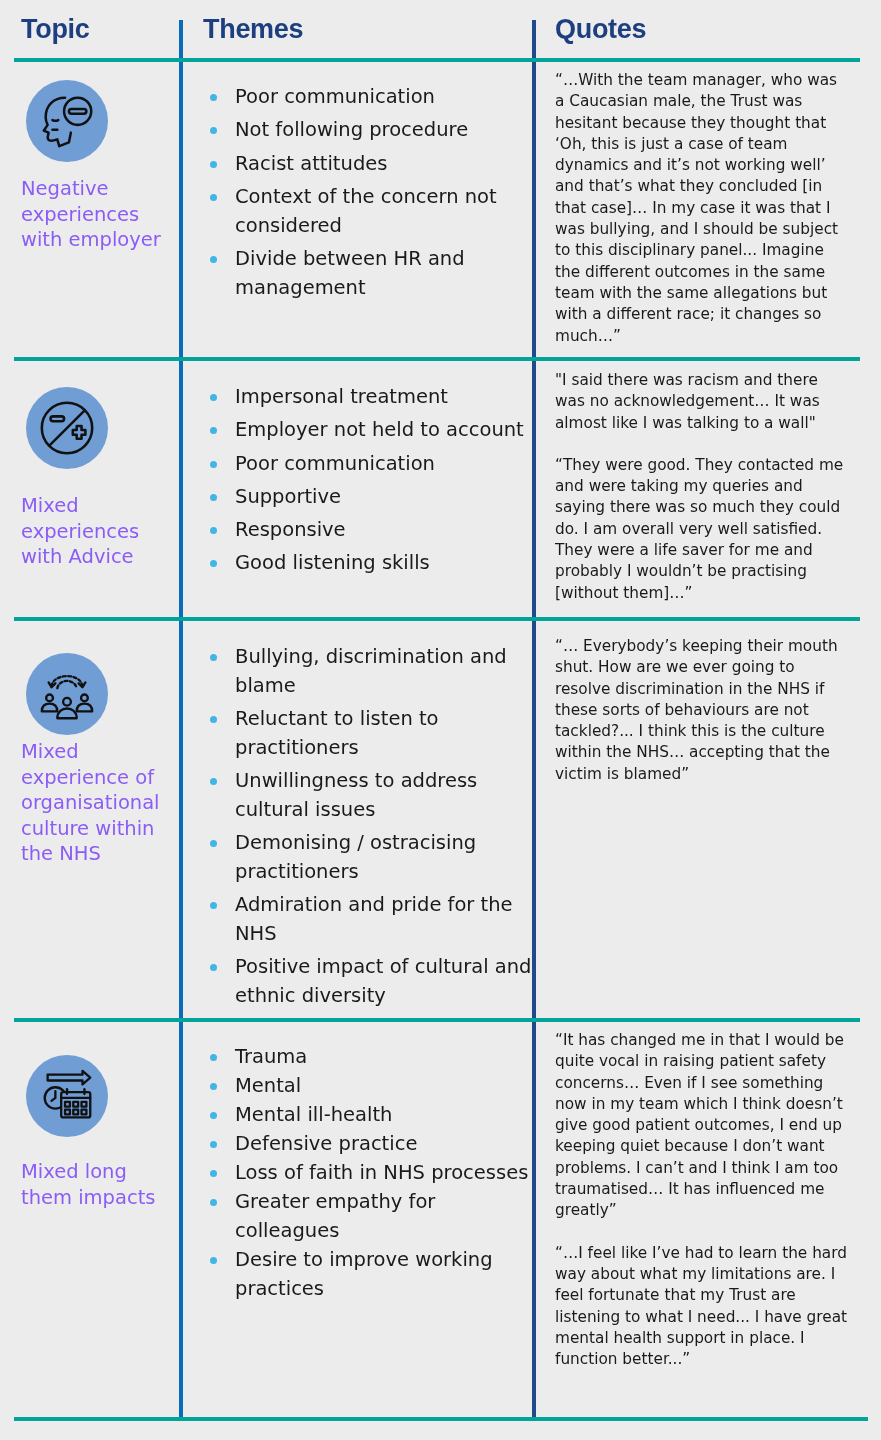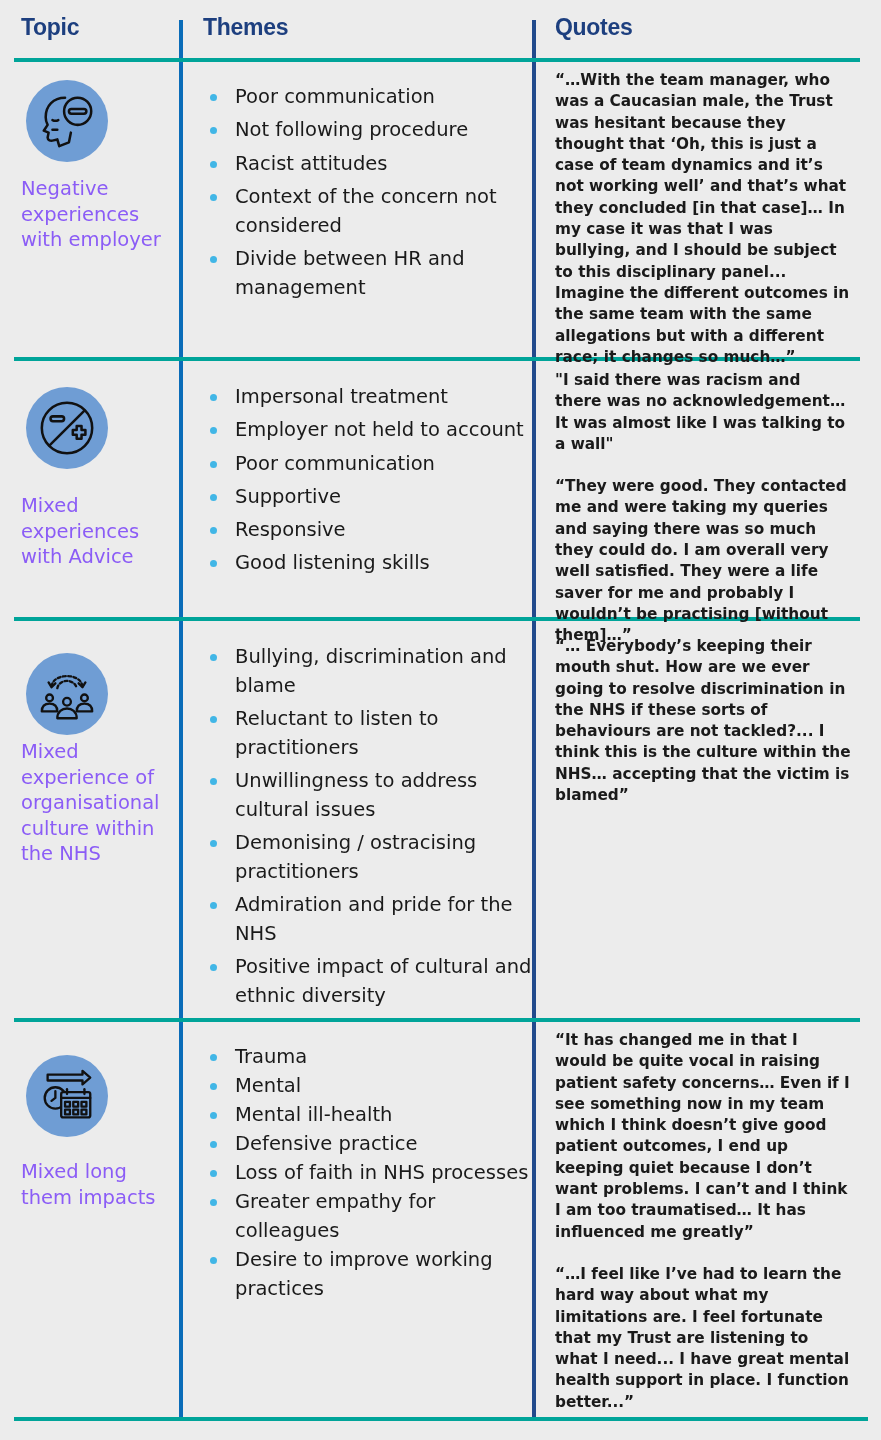--- a/index.html
+++ b/index.html
@@ -9,38 +9,38 @@
     font-family: "DejaVu Sans", "Liberation Sans", sans-serif;
     color: #1a1a1a;
     position: relative;
     overflow: hidden;
   }
   .vline { position: absolute; top: 20px; width: 4px; height: 1400px; }
   .vline.left { left: 179px; background: #0a6cb8; }
   .vline.right { left: 532px; background: #214a8c; }
   .hrule { position: absolute; left: 14px; width: 846px; height: 4px; background: #00a499; }
   .hrule.bottom { width: 854px; }
-  .hdr { position: absolute; top: 14px; font-family: "Liberation Sans", sans-serif; font-weight: bold; font-size: 23px; color: #1d3f7f; letter-spacing: -0.3px; }
+  .hdr { position: absolute; top: 14px; font-family: "Liberation Sans", sans-serif; font-weight: bold; font-size: 27px; color: #1d3f7f; letter-spacing: -0.3px; }
   .topic { position: absolute; left: 21px; width: 155px; }
   .icon-circle {
     width: 82px; height: 82px; border-radius: 50%;
     background: #6f9dd4; margin-left: 5px;
     display: flex; align-items: center; justify-content: center;
   }
   .icon-circle svg { width: 62px; height: 62px; }
   .topic-label { font-size: 19.5px; line-height: 25.5px; margin-top: 14px; color: #8b5cf6; }
   .themes { position: absolute; left: 200px; width: 335px; margin: 8px; padding: 0; list-style: none; }
   .themes li { position: relative; padding-left: 27px; font-size: 19.5px; line-height: 29px; margin-bottom: 4.3px; }
   .themes li::before {
     content: ""; position: absolute; left: 2px; top: 12px;
     width: 7px; height: 7px; border-radius: 50%; background: #41b6e6;
   }
   .themes.tight li { line-height: 29px; margin-bottom: 0; }
   .quotes { position: absolute; left: 555px; width: 312px; font-size: 15.3px; line-height: 21.3px; }
-  .quotes p { margin: 0 16px 21px 0; font-weight: bold; }
+  .quotes p { margin: 0 16px 21px 0; }
 </style>
 </head>
 <body>
 
 <div class="vline left"></div>
 <div class="vline right"></div>
 
 <div class="hdr" style="left:21px">Topic</div>
 <div class="hdr" style="left:203px">Themes</div>
 <div class="hdr" style="left:555px">Quotes</div>

